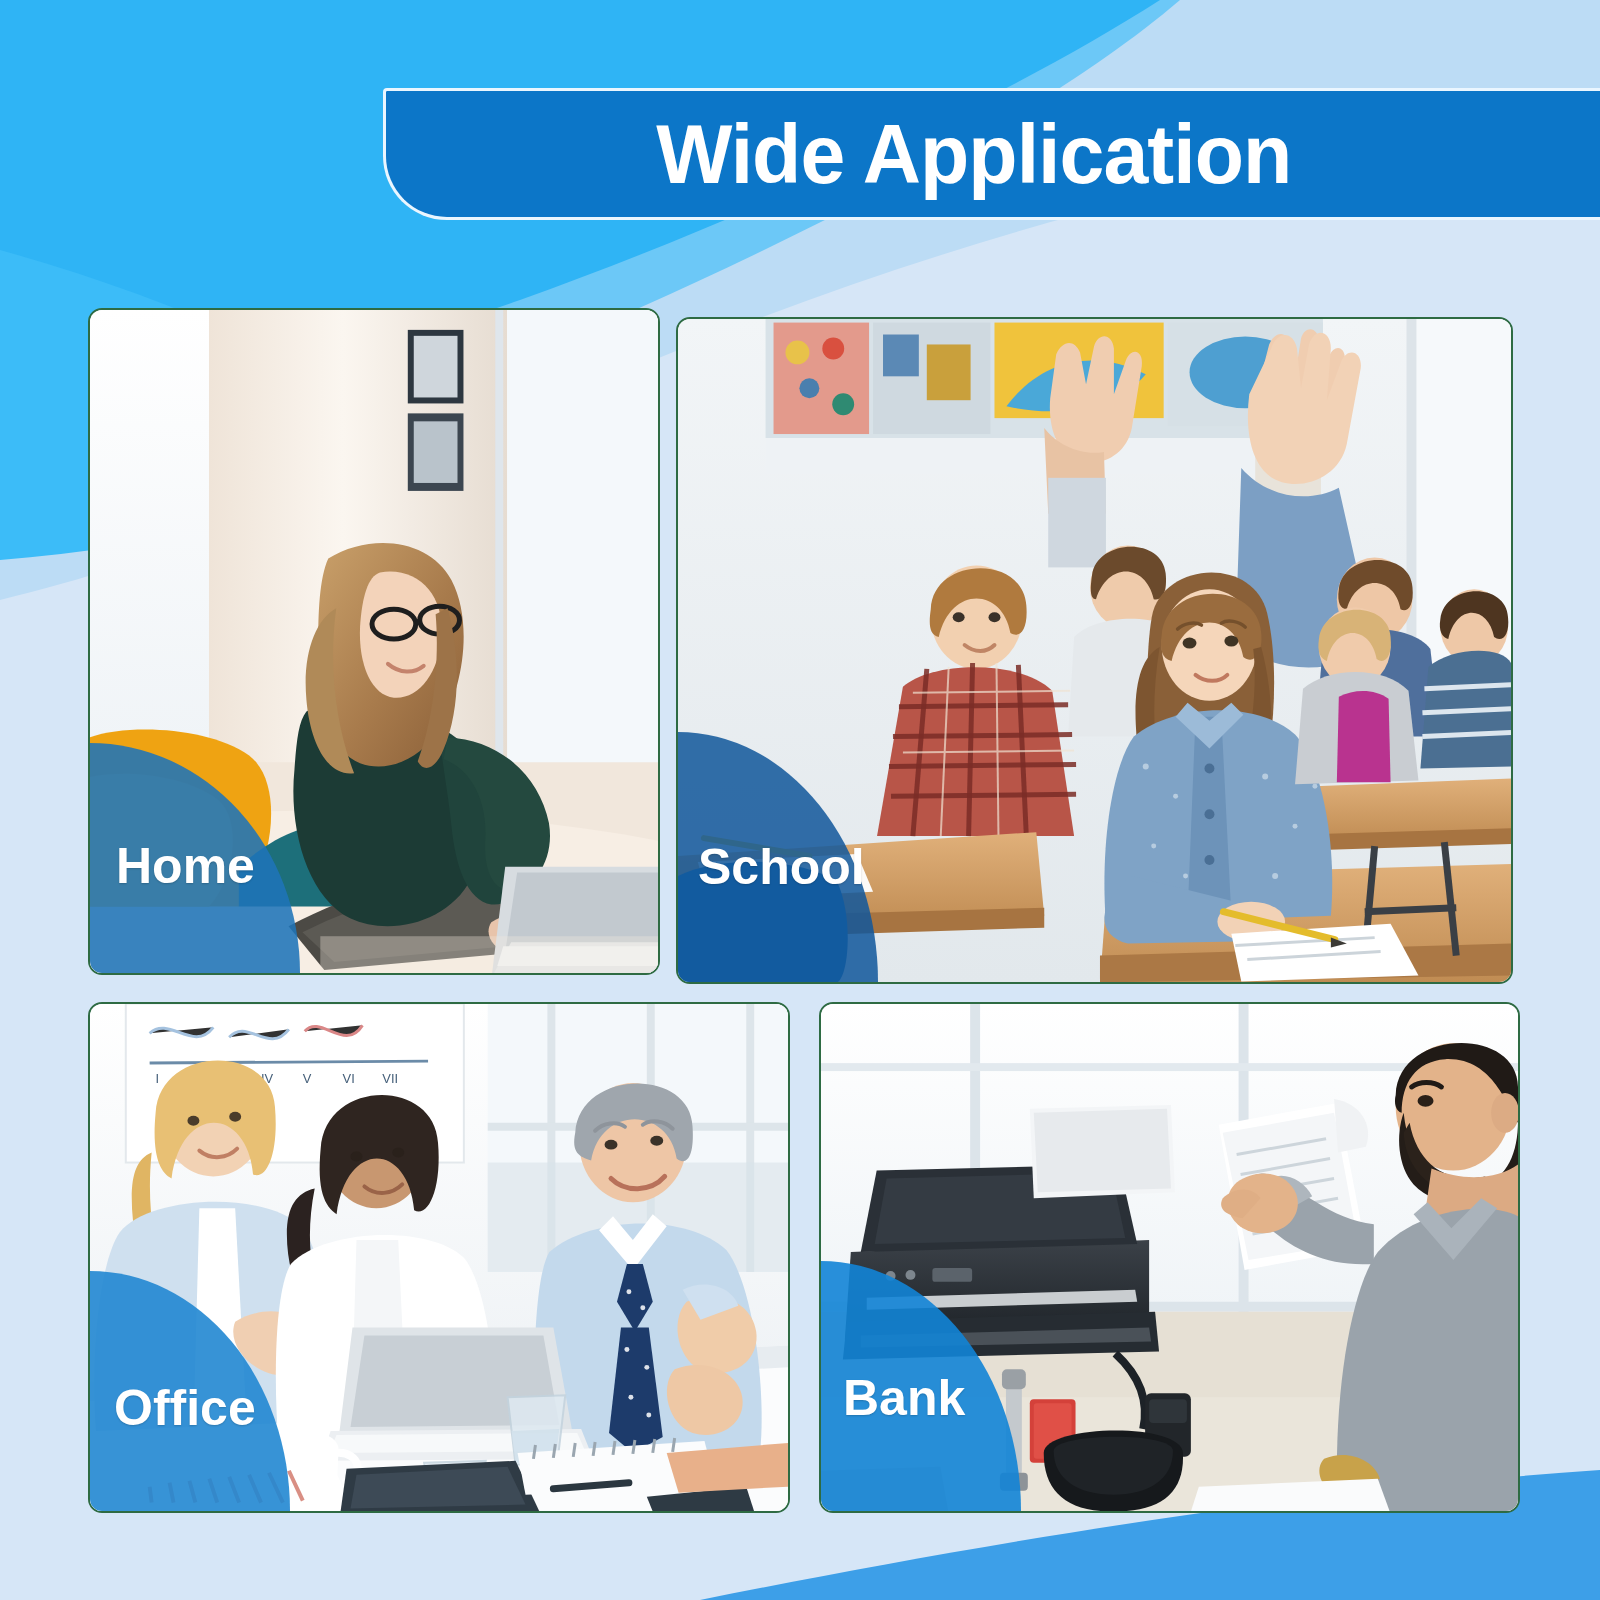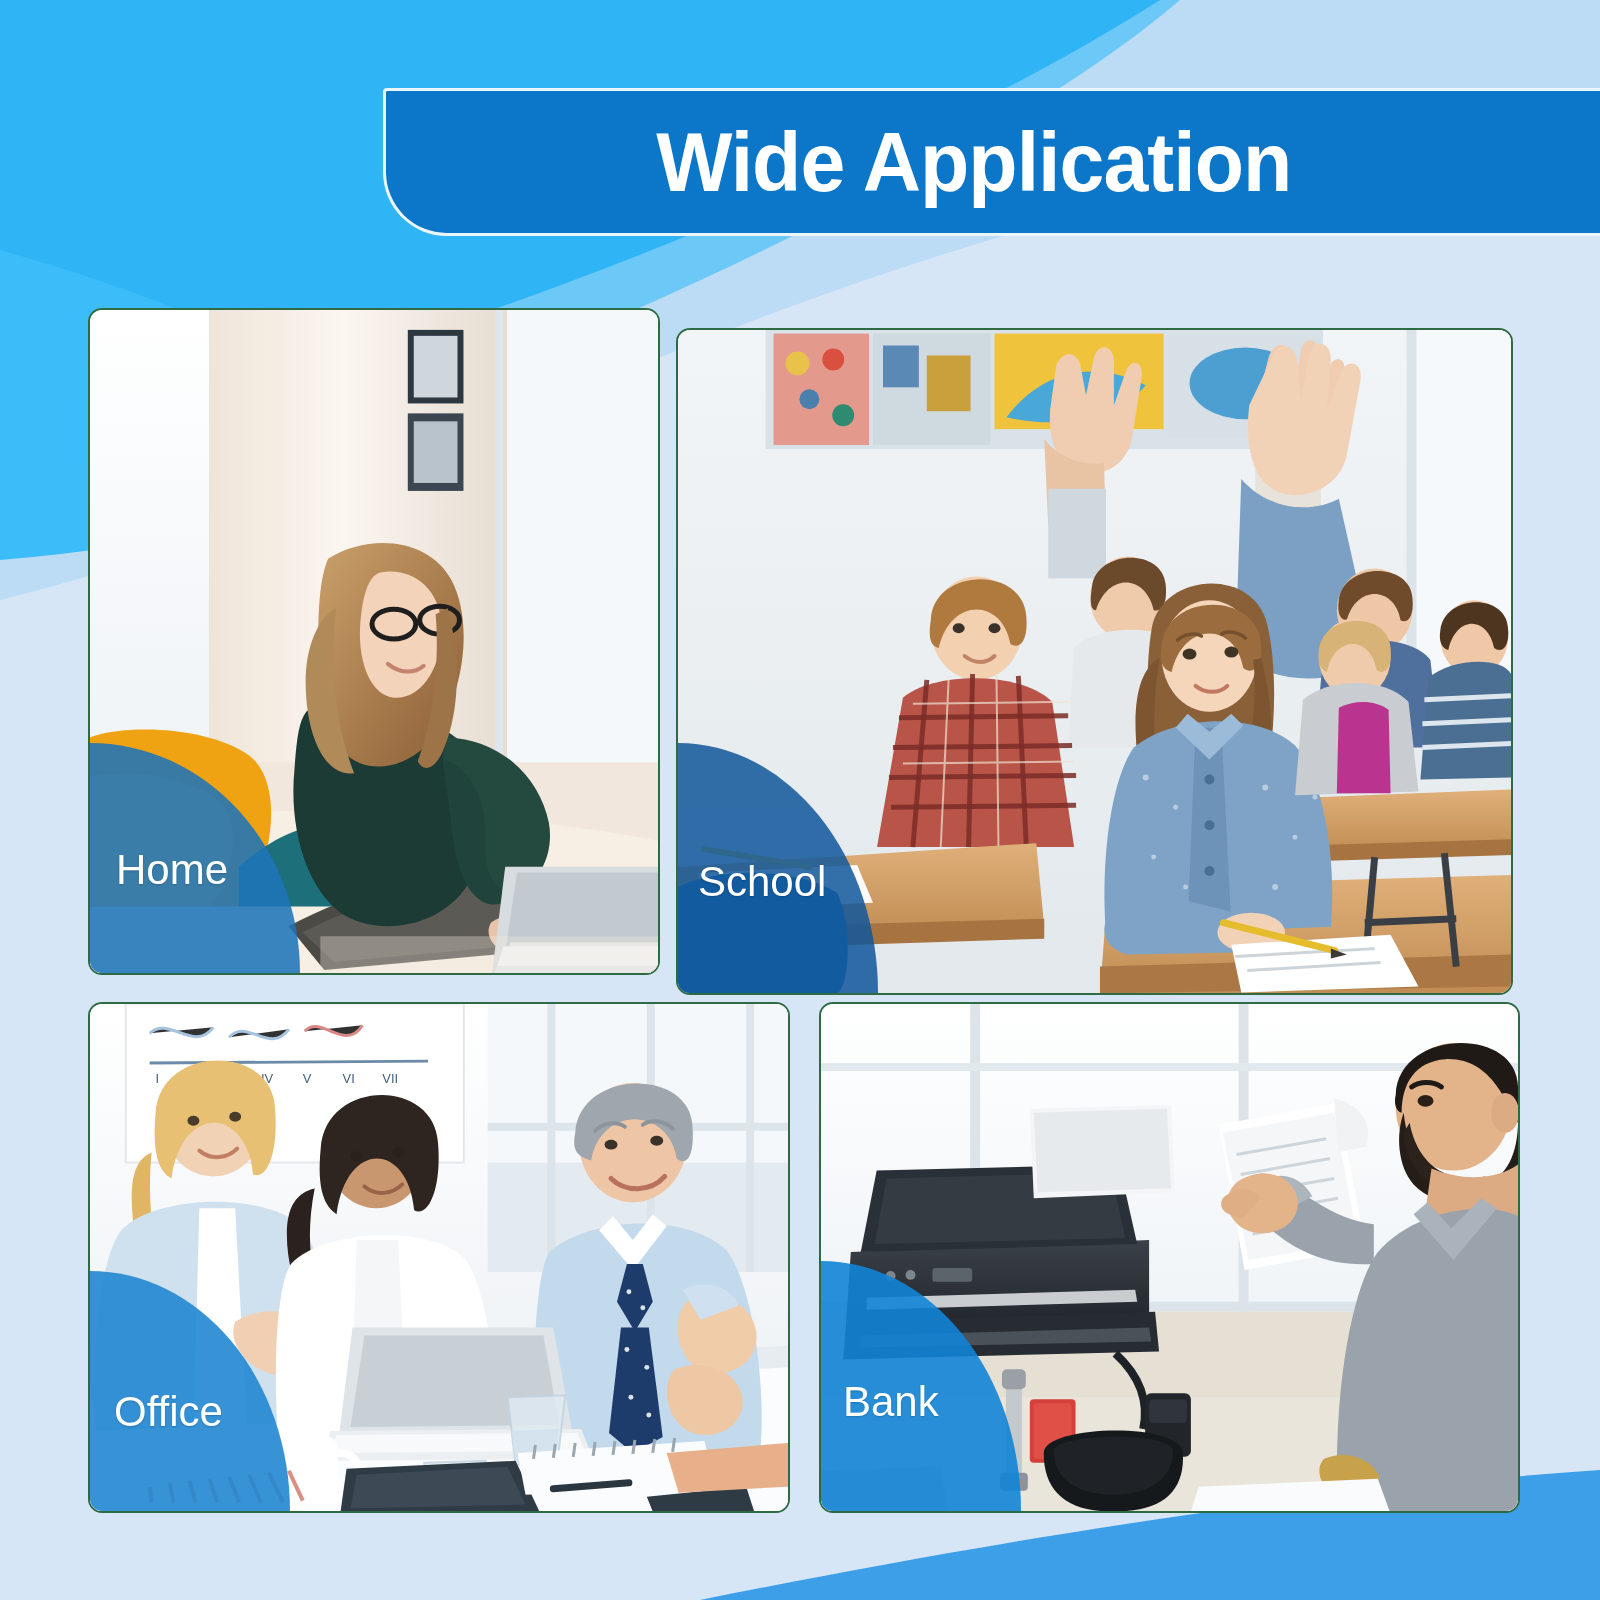--- a/index.html
+++ b/index.html
@@ -18,21 +18,21 @@
   
   #bg-waves {
     position: absolute; inset: 0;
     width: 1600px; height: 1600px;
   }
 
   
   #title-banner {
     position: absolute;
     left: 383px; top: 88px;
-    width: 1217px; height: 148px;
+    width: 1217px; height: 132px;
     background: #0c76c8;
     border: 3px solid #eaf6ff;
     border-right: none;
     border-top-left-radius: 4px;
     border-bottom-left-radius: 64px;
     display: flex;
     align-items: center;
     justify-content: center;
     padding-right: 38px;
   }
@@ -48,21 +48,21 @@
 
   
   .panel {
     position: absolute;
     border: 2px solid #2e6b43;
     border-radius: 14px;
     overflow: hidden;
     background: #eef3f7;
   }
   #panel-home   { left: 88px;  top: 308px;  width: 572px; height: 667px; }
-  #panel-school { left: 676px; top: 328px;  width: 837px; height: 667px; }
+  #panel-school { left: 676px; top: 317px;  width: 837px; height: 667px; }
   #panel-office { left: 88px;  top: 1002px; width: 702px; height: 511px; }
   #panel-bank   { left: 812px; top: 1002px; width: 701px; height: 511px; margin-left: 7px; }
 
   .panel-photo { position: absolute; inset: 0; width: 100%; height: 100%; display: block; }
 
   
   .label-badge {
     position: absolute;
     left: 0; bottom: 0;
     background: #1b74bd;
@@ -72,22 +72,22 @@
   #panel-home   .label-badge { width: 210px; height: 230px; background: #1f74b8; }
   #panel-school .label-badge { width: 200px; height: 250px; background: #12579b; opacity: 0.86; }
   #panel-office .label-badge { width: 200px; height: 240px; background: #2187d2; opacity: 0.9; }
   #panel-bank   .label-badge { width: 200px; height: 250px; background: #1284d6; opacity: 0.9; }
 
   .label-text {
     position: absolute;
     left: 26px;
     bottom: 82px;
     color: #ffffff;
-    font-size: 42px;
-    font-weight: normal;
+    font-size: 50px;
+    font-weight: bold;
     line-height: 1;
     white-space: nowrap;
     text-shadow: 0 1px 2px rgba(0,0,0,0.18);
   }
   #panel-school .label-text { bottom: 90px; left: 20px; }
   #panel-office .label-text { bottom: 78px; left: 24px; }
   #panel-bank   .label-text { bottom: 88px; left: 22px; }
 </style>
 </head>
 <body>

